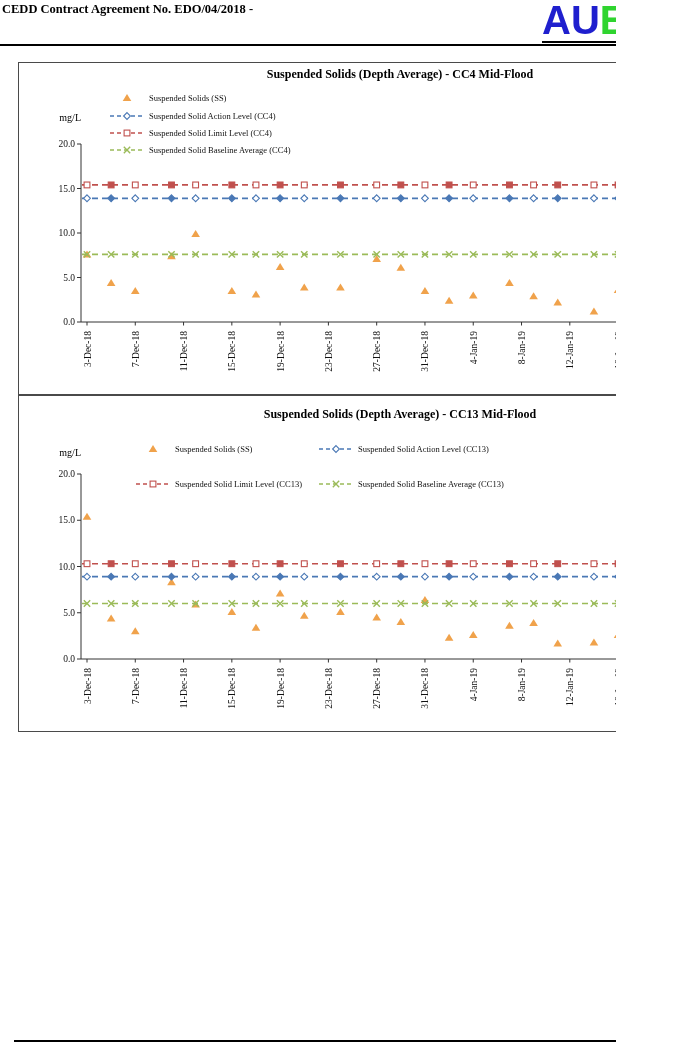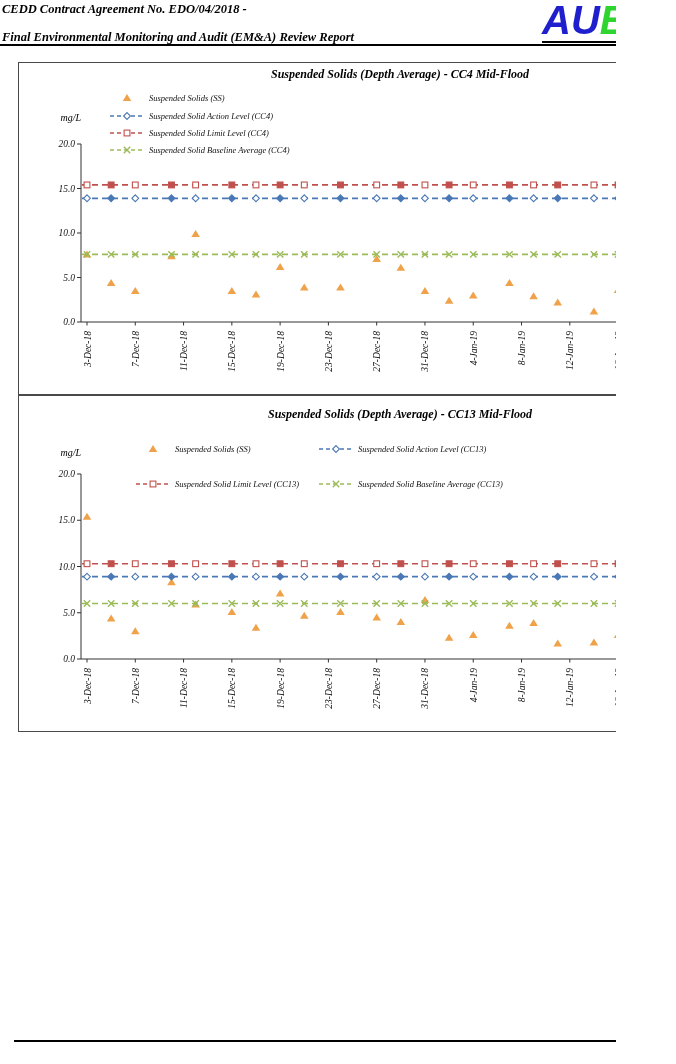--- a/index.html
+++ b/index.html
@@ -1,16 +1,16 @@
 <!DOCTYPE html>
 <html><head>
 <meta charset="utf-8">
 <style>
   html,body{margin:0;padding:0;background:#fff;}
-  .page{position:relative;width:616px;height:1064px;background:#fff;font-family:"Liberation Serif",serif;color:#000;overflow:hidden;font-style:italic;}
+  .page{position:relative;width:616px;height:1064px;background:#fff;font-family:"Liberation Serif",serif;color:#000;overflow:hidden;}
   .hline{position:absolute;left:2px;font-weight:bold;font-size:12.5px;line-height:14px;white-space:nowrap;}
   .header-rule{position:absolute;left:0;top:44px;width:676px;height:2px;background:#000;}
   .logo{position:absolute;left:542px;top:0;width:128px;height:41px;text-align:left;font-family:"Liberation Sans",sans-serif;font-weight:800;font-size:40px;line-height:40px;letter-spacing:0px;border-bottom:2.5px solid #000;}
   .chart-box{position:absolute;left:18px;width:651px;background:#fff;border:1px solid #4a4a4a;}
   .box0{top:62px;height:331px;}
   .box1{top:395px;height:335px;}
   .plot{position:absolute;left:0;top:0;}
   .chart-title{position:absolute;left:100px;width:562px;text-align:center;font-weight:bold;font-size:12px;white-space:nowrap;}
   .t0{top:4px;} .t1{top:11px;}
   .unit-label{position:absolute;left:18px;width:44px;text-align:right;font-size:10px;}
@@ -23,21 +23,20 @@
   .axis{stroke:#333;stroke-width:1;}
   .footer-rule{position:absolute;left:14px;top:1040px;width:644px;height:2px;background:#000;}
   .footer-text{position:absolute;left:14px;top:1045px;font-size:9.5px;white-space:nowrap;}
 </style>
 </head>
 <body>
 
 <div class="page">
 
   <div class="hline" style="top:2px">CEDD Contract Agreement No. EDO/04/2018 -</div>
-  <div class="hline" style="top:30px">Final Environmental Monitoring and Audit (EM&amp;A) Review Report</div>
   <div class="header-rule"></div>
 
   <div class="logo"><span class="logo-letter" style="color: rgb(31, 31, 206);">A</span><span class="logo-letter" style="color: rgb(31, 31, 206);">U</span><span class="logo-letter" style="color: rgb(47, 212, 47);">E</span><span class="logo-letter" style="color: rgb(31, 31, 206);">S</span></div>
 
   <div class="chart-box box0" id="chart-box-0">
     <svg class="plot" id="plot-0" width="651" height="331" viewBox="0 0 651 331">
         <line x1="62" y1="81" x2="62" y2="259" class="axis"></line>
         <line x1="62" y1="259" x2="637" y2="259" class="axis"></line>
         <line x1="58" y1="81" x2="62" y2="81" class="axis"></line>
         <text x="56" y="84.2" text-anchor="end" class="tick-label">20.0</text>

